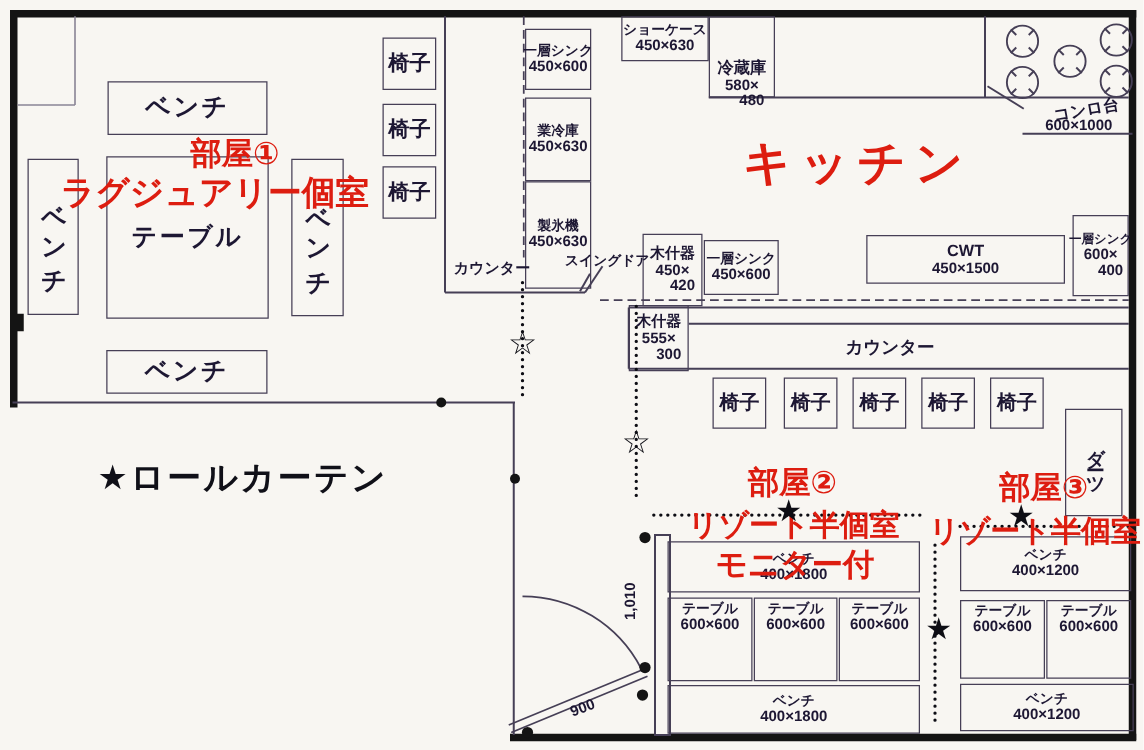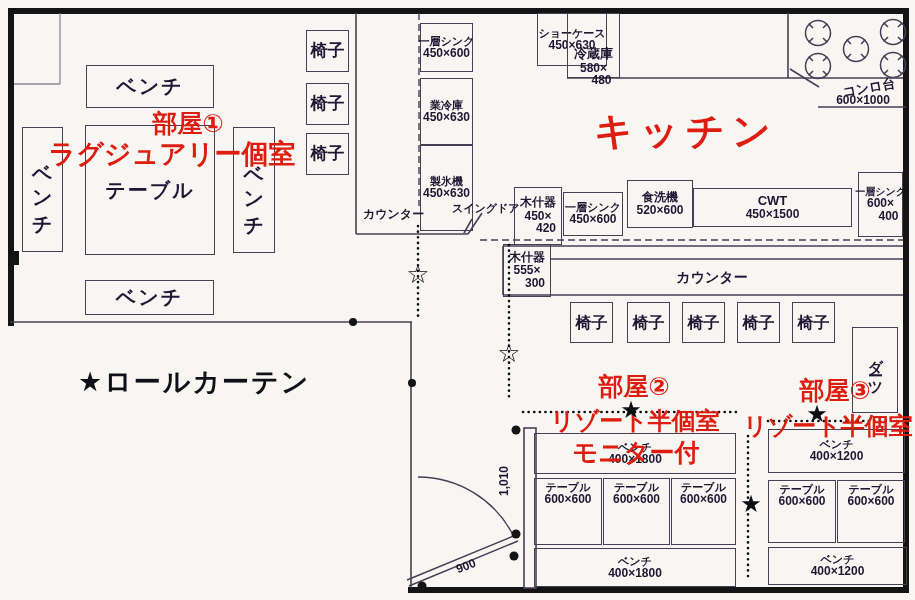--- a/index.html
+++ b/index.html
@@ -150,21 +150,21 @@
     <span class="dm">450×600</span>
   </div>
   <div class="box" style="left:420px; top:78px; width:53px; height:67px;">
     <span class="nm">業冷庫</span>
     <span class="dm">450×630</span>
   </div>
   <div class="box" style="left:420px; top:145px; width:53px; height:86px;">
     <span class="nm">製氷機</span>
     <span class="dm">450×630</span>
   </div>
-  <div class="box" style="left:497px; top:13px; width:70px; height:53px;margin-left:40px;">
+  <div class="box" style="left:497px; top:13px; width:70px; height:36px;">
     <span class="nm">ショーケース</span>
     <span class="dm">450×630</span>
   </div>
   <div class="box" style="left:567px; top:13px; width:53px; height:65px;">
     <span class="nm" style="font-size:13px;margin-top:44px;">冷蔵庫</span>
     <span class="dm">580×</span>
     <span class="dm ind">480</span>
   </div>
 
   <div class="lbl" style="left:869px; top:88px; font-size:13px; transform:translate(-50%,-50%) rotate(-10deg);">コンロ台</div>
@@ -174,24 +174,20 @@
   <div class="lbl" style="left:452px; top:201px; font-size:11px;">スイングドア</div>
 
   <div class="box" style="left:514px; top:187px; width:48px; height:58px;">
     <span class="nm" style="font-size:12px;">木什器</span>
     <span class="dm">450×</span>
     <span class="dm ind">420</span>
   </div>
   <div class="box" style="left:563px; top:192px; width:60px; height:44px;">
     <span class="nm">一層シンク</span>
     <span class="dm">450×600</span>
-  </div>
-  <div class="box" style="left:627px; top:180px; width:66px; height:48px;">
-    <span class="nm" style="font-size:12px;">食洗機</span>
-    <span class="dm">520×600</span>
   </div>
   <div class="box" style="left:693px; top:188px; width:159px; height:39px;">
     <span class="nm" style="font-size:13px;">CWT</span>
     <span class="dm">450×1500</span>
   </div>
   <div class="box" style="left:858px; top:172px; width:45px; height:65px;">
     <span class="nm" style="font-size:10px;">一層シンク</span>
     <span class="dm">600×</span>
     <span class="dm ind">400</span>
   </div>

